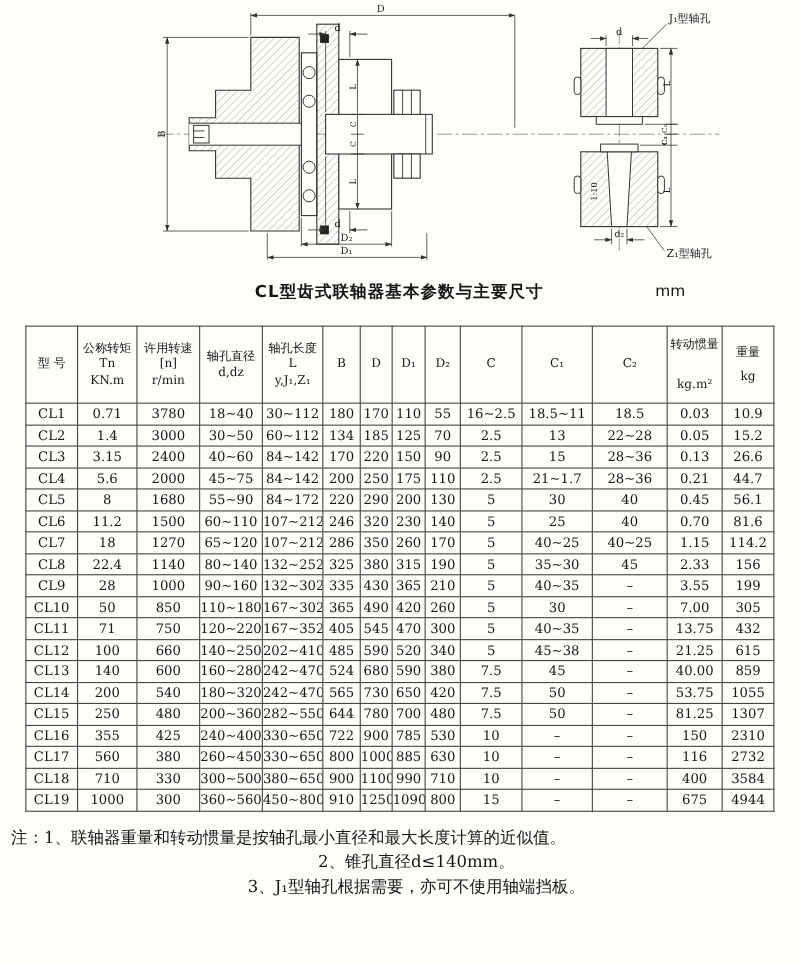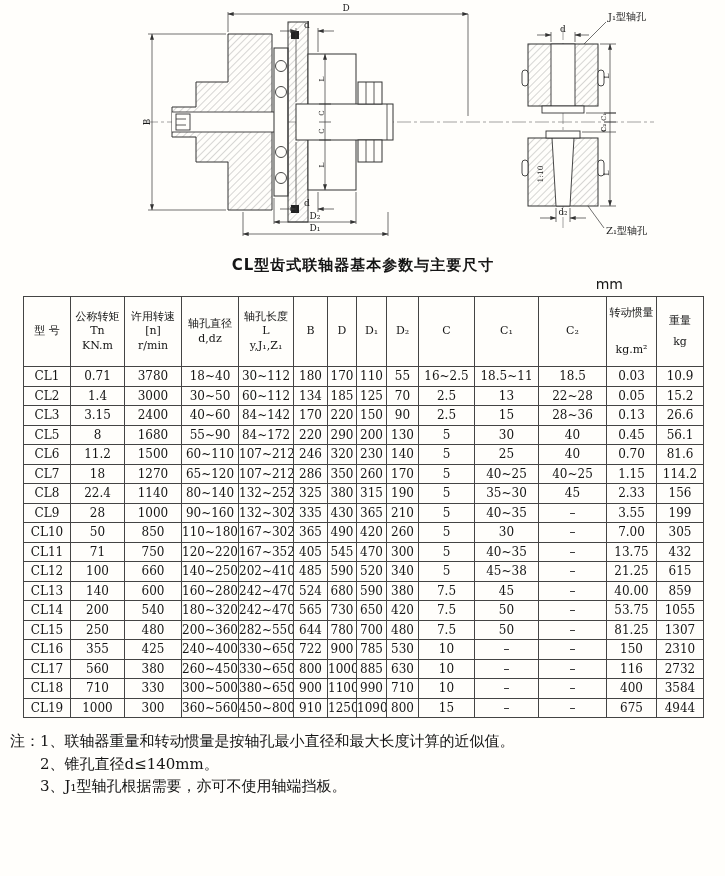--- a/index.html
+++ b/index.html
@@ -12,38 +12,38 @@
     margin:10px 8px 0 8px;font-size:15px;line-height:1.55;
     text-align:justify;text-indent:2em;letter-spacing:0.2px;
   }
   .diagram{margin:4px 0 0 138px;width:524px;}
   .title-row{position:relative;width:680px;margin:8px 0 16px 23px;height:24px;}
   .tbl-title{
     display:block;text-align:center;font-weight:bold;font-size:15px;
     font-family:"DejaVu Sans","Liberation Sans",sans-serif;letter-spacing:1px;
   }
   .tbl-unit{
-    position:absolute;right:80px;top:20px;font-size:14px;
+    position:absolute;right:80px;top:1px;font-size:14px;
     font-family:"DejaVu Sans","Liberation Sans",sans-serif;
   }
   table.params{
     border-collapse:collapse;table-layout:fixed;width:680px;
     margin:4px 0 0 23px;border:1.5px solid #333;
   }
   table.params th, table.params td{
     border:1px solid #444;text-align:center;vertical-align:middle;
     padding:0;overflow:hidden;white-space:nowrap;
   }
   table.params thead tr{height:70px;}
   table.params th{font-weight:normal;font-size:11px;line-height:1.3;}
   table.params td{height:18.5px;font-size:12px;}
   .hl{display:block;}
   .notes{margin:12px 8px 0 10px;font-size:15px;line-height:1.5;}
   .note-row{white-space:nowrap;}
-  .note-row.indented{margin-left:30px;}
+  .note-row.indented{margin-left:30px;text-align:center;}
   svg text{font-family:"DejaVu Serif","Liberation Serif",serif;fill:#1a1a1a;}
 </style>
 </head>
 <body>
 
 <div>
 
 
   <div class="diagram">
     <svg width="524" height="240" viewBox="0 0 524 240">
@@ -321,20 +321,36 @@
           <td>220</td>
           <td>150</td>
           <td>90</td>
           <td>2.5</td>
           <td>15</td>
           <td>28~36</td>
           <td>0.13</td>
           <td>26.6</td>
         </tr>
         <tr>
+          <td>CL4</td>
+          <td>5.6</td>
+          <td>2000</td>
+          <td>45~75</td>
+          <td>84~142</td>
+          <td>200</td>
+          <td>250</td>
+          <td>175</td>
+          <td>110</td>
+          <td>2.5</td>
+          <td>21~1.7</td>
+          <td>28~36</td>
+          <td>0.21</td>
+          <td>44.7</td>
+        </tr>
+        <tr>
           <td>CL5</td>
           <td>8</td>
           <td>1680</td>
           <td>55~90</td>
           <td>84~172</td>
           <td>220</td>
           <td>290</td>
           <td>200</td>
           <td>130</td>
           <td>5</td>

